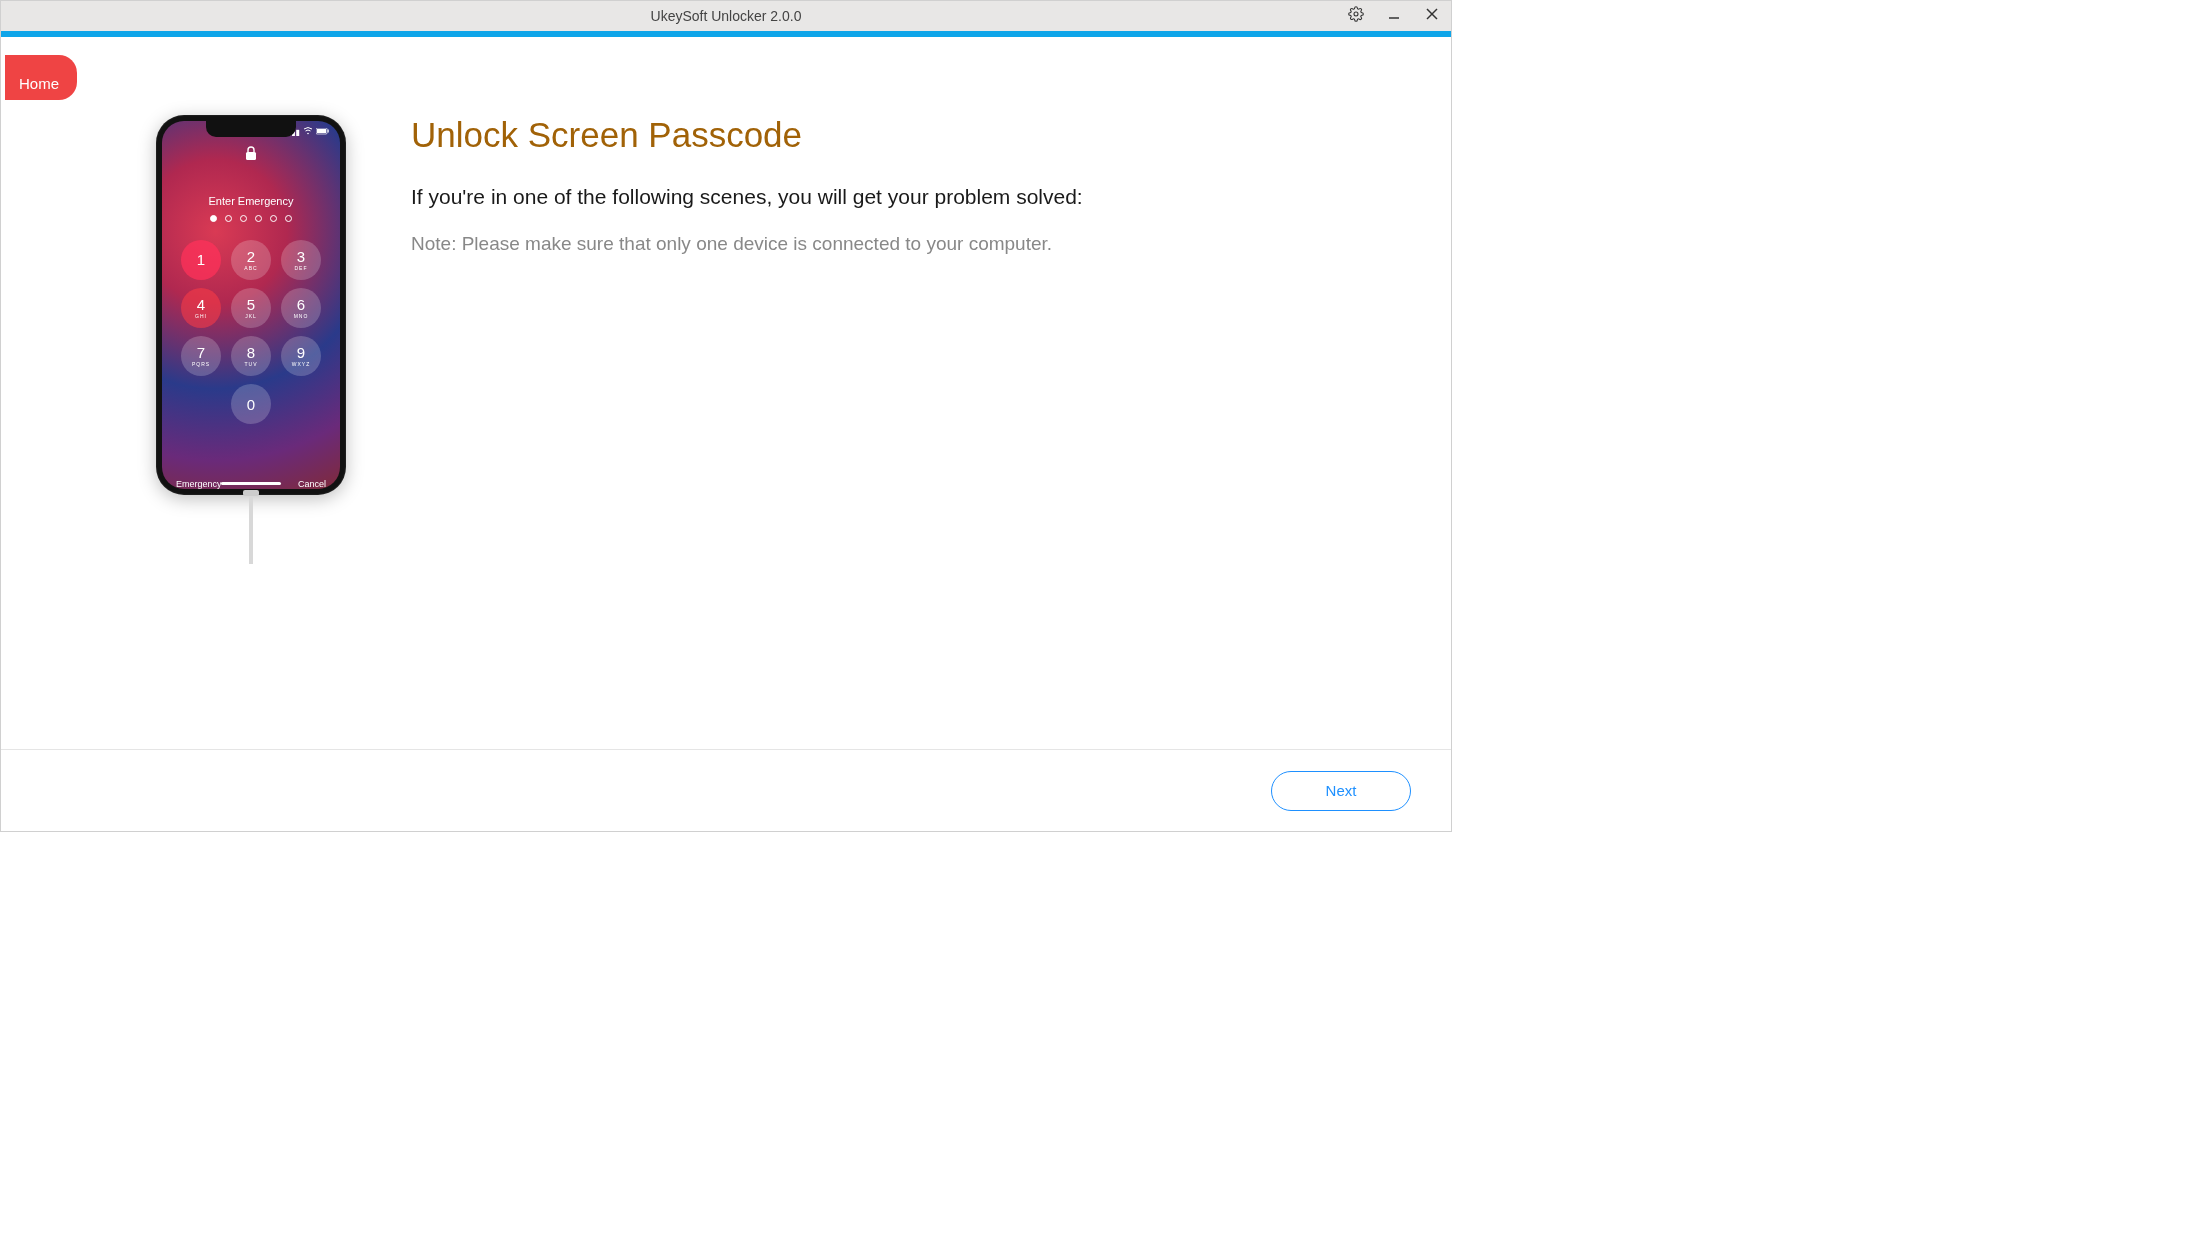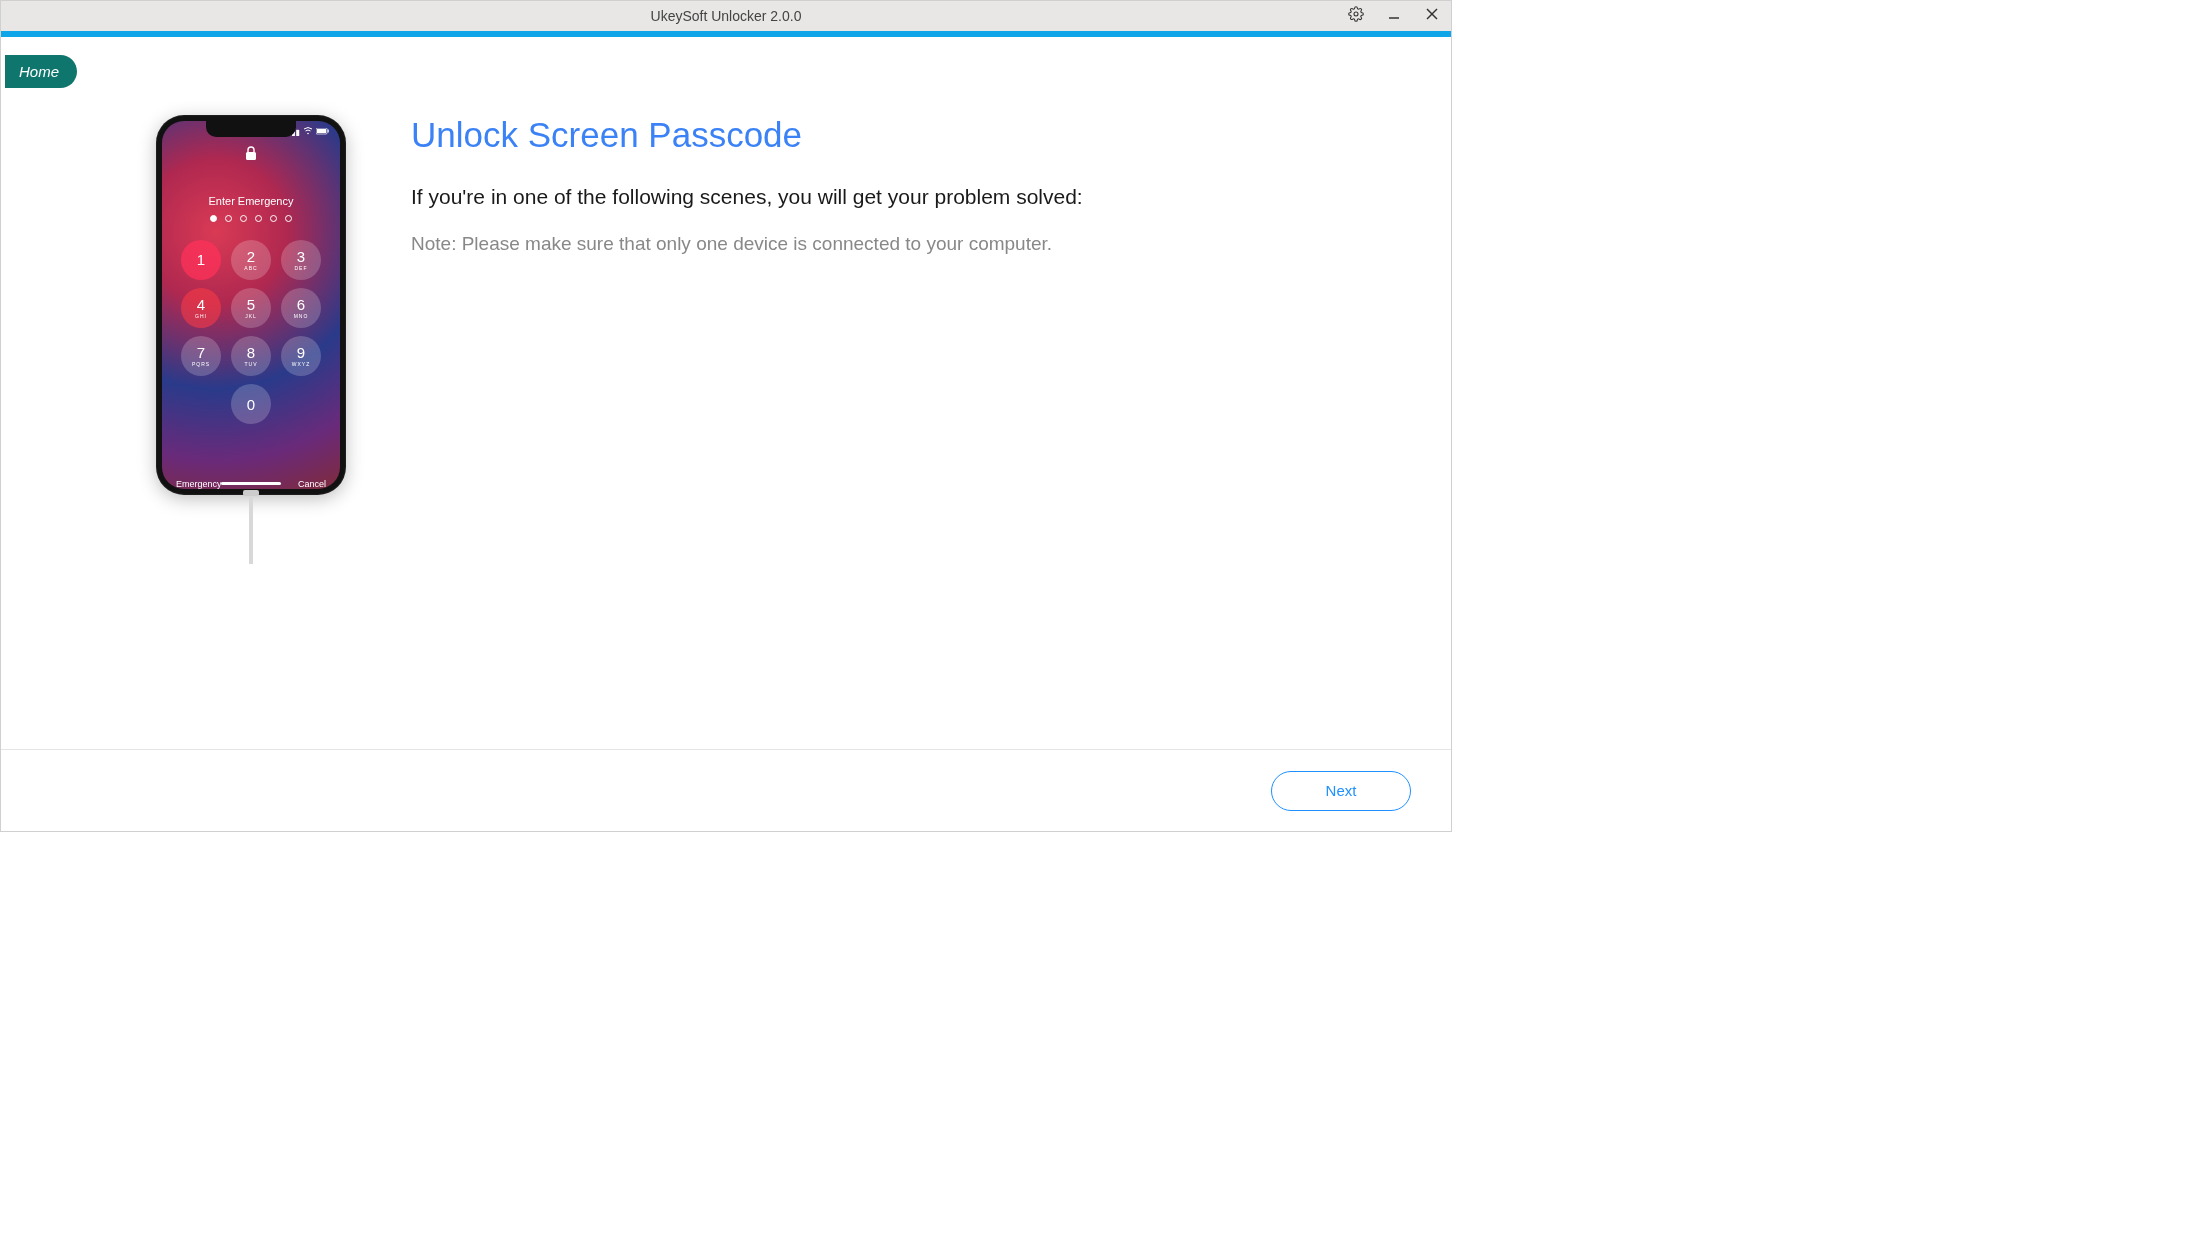--- a/index.html
+++ b/index.html
@@ -48,28 +48,27 @@
     .gear-btn svg { width: 16px; height: 16px; }
     .content {
       flex: 1;
       position: relative;
       background: #ffffff;
     }
     .home-pill {
       position: absolute;
       left: 4px;
       top: 18px;
-      background: #0f766e;
+      background: #ef4444;
       color: #fff;
       font-size: 15px;
-      padding: 8px 18px 8px 14px;
+      padding: 20px 18px 8px 14px;
       border-top-right-radius: 18px;
       border-bottom-right-radius: 18px;
       cursor: pointer;
-      font-style: italic;
     }
     .main-row {
       display: flex;
       padding: 78px 40px 0 150px;
       gap: 60px;
     }
     .illustration {
       width: 200px;
       flex-shrink: 0;
       display: flex;
@@ -203,21 +202,21 @@
       height: 6px;
       background: #ccc;
       border-radius: 2px;
     }
     .info {
       flex: 1;
       padding-top: 0;
     }
     .heading {
       font-size: 35px;
-      color: #3b82f6;
+      color: #a16207;
       font-weight: 400;
       margin-bottom: 30px;
     }
     .subheading {
       font-size: 21px;
       color: #1a1a1a;
       margin-bottom: 24px;
     }
     .scene-list {
       font-size: 19px;

